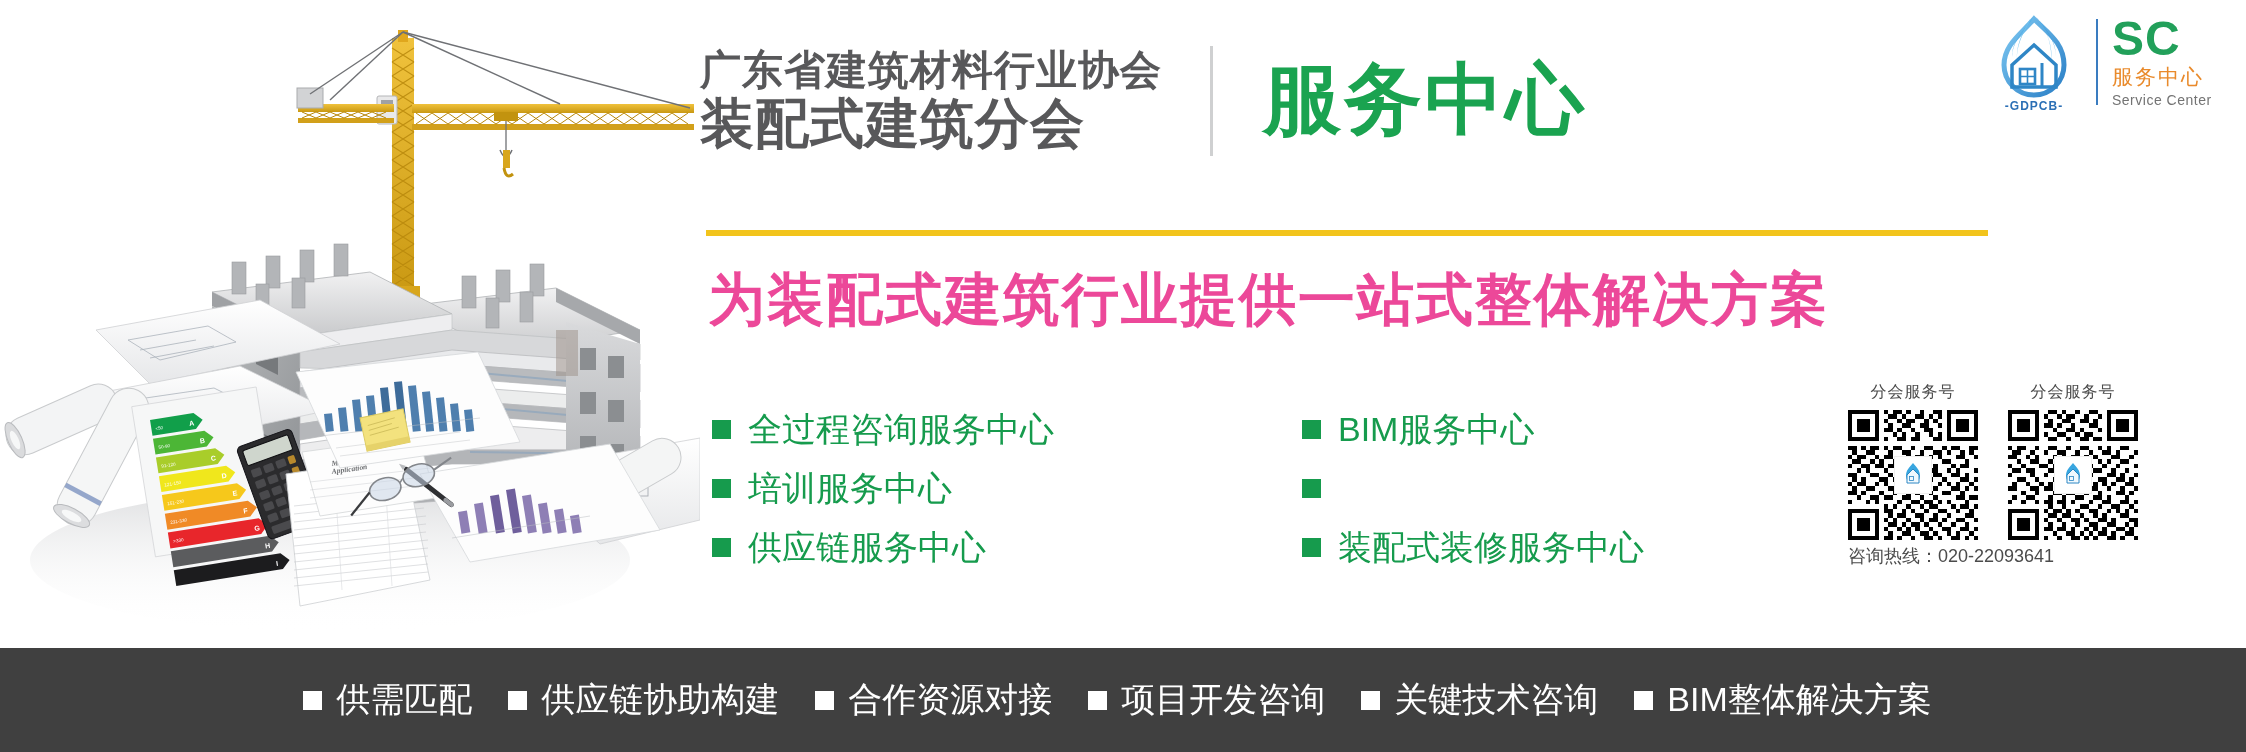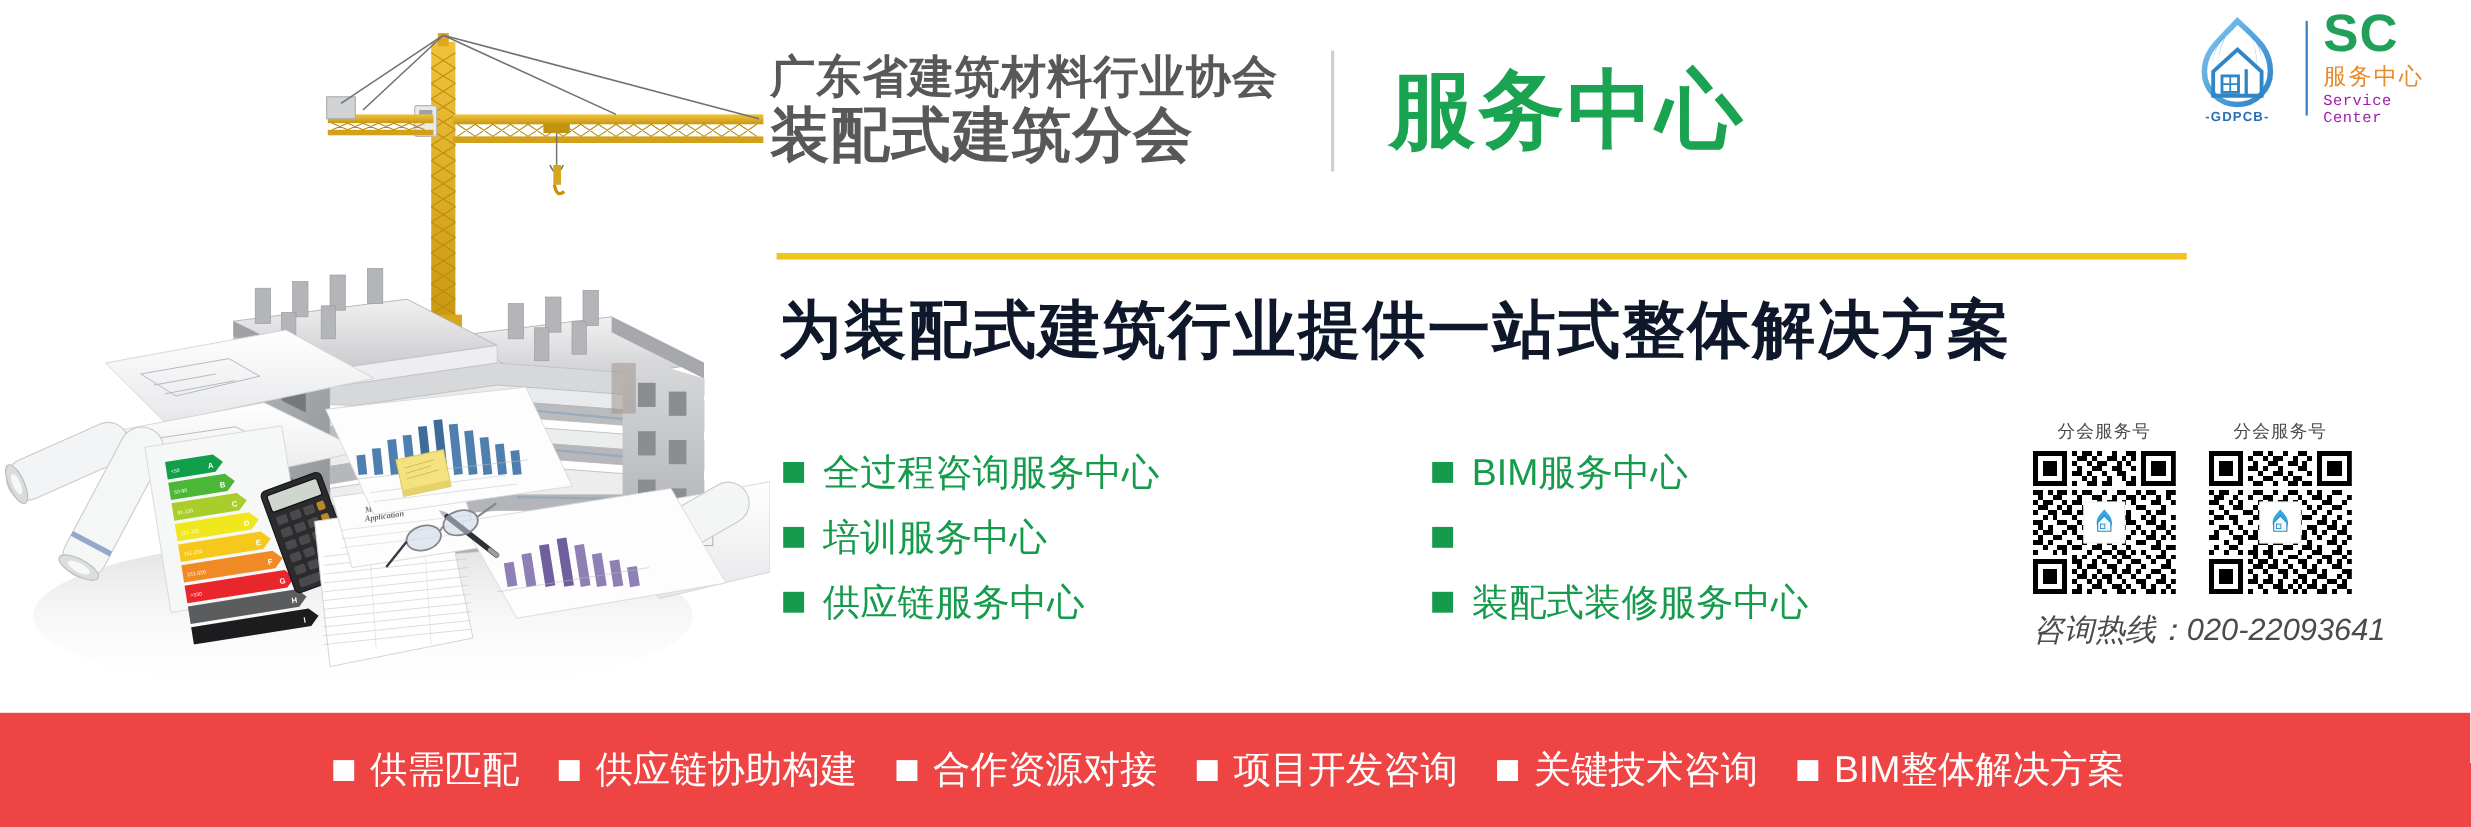--- a/index.html
+++ b/index.html
@@ -64,21 +64,21 @@
     left: 706px; top: 230px;
     width: 1282px; height: 6px;
     background: #f2c41c;
   }
 
   
   #tagline {
     position: absolute;
     left: 708px; top: 262px;
     width: 1290px;
-    color: #0f172a;
+    color: #ec4899;
     font-weight: bold;
     font-size: 57px;
     letter-spacing: 2px;
     white-space: nowrap;
   }
 
   
   #svc-cols {
     position: absolute;
     left: 712px; top: 400px;
@@ -128,26 +128,25 @@
   .qr-img svg { display:block; }
   .qr-logo {
     position: absolute;
     left: 46px; top: 46px;
     width: 38px; height: 38px;
     background: #ffffff;
     border: 1px solid #eee;
     display: flex; align-items: center; justify-content: center;
   }
   #hotline {
-    margin-top: 14px;
-    font-size: 28px;
+    margin-top: 4px;
+    font-size: 18px;
     color: #4b4b4b;
     letter-spacing: 0px;
     white-space: nowrap;
-    font-style: italic;
   }
 
   
   #logo {
     position: absolute;
     left: 1986px; top: 12px;
     width: 250px; height: 100px;
     display: flex;
     align-items: center;
   }
@@ -165,43 +164,42 @@
     letter-spacing: 1px;
     line-height: 0.95;
   }
   #logo-cn {
     color: #e98a2b;
     font-size: 21px;
     letter-spacing: 2px;
     margin-top: 2px;
   }
   #logo-en {
-    color: #a21caf;
+    color: #737373;
     font-size: 14px;
     letter-spacing: 0.5px;
     margin-top: 1px;
-    font-family: Liberation Mono, monospace;
   }
   #logo-gdpcb {
     position: absolute;
     left: 0; bottom: -2px;
     width: 96px;
     text-align: center;
     color: #2b6fb5;
     font-size: 12px;
     font-weight: bold;
     letter-spacing: 1px;
   }
 
   
   #bottom-bar {
     position: absolute;
     left: 0; top: 648px;
     width: 2246px; height: 104px;
-    background: #ef4444;
+    background: #404040;
     display: flex;
     align-items: center;
     justify-content: center;
   }
   #bottom-inner { display: flex; align-items: center; }
   .bb-item {
     display: flex;
     align-items: center;
     color: #ffffff;
     font-size: 34px;

